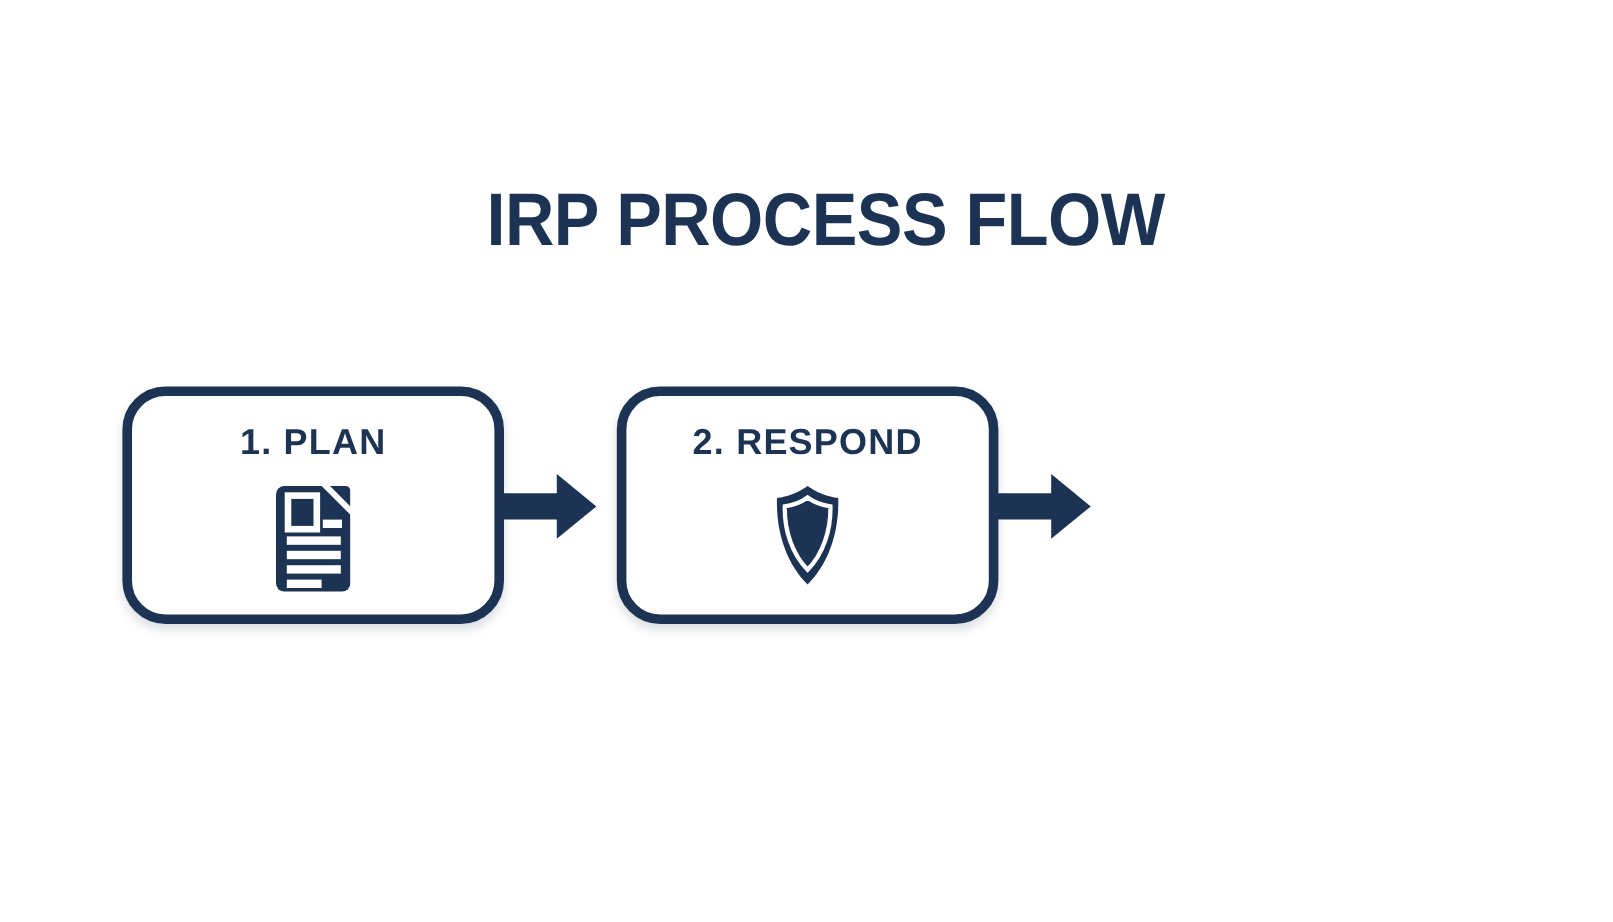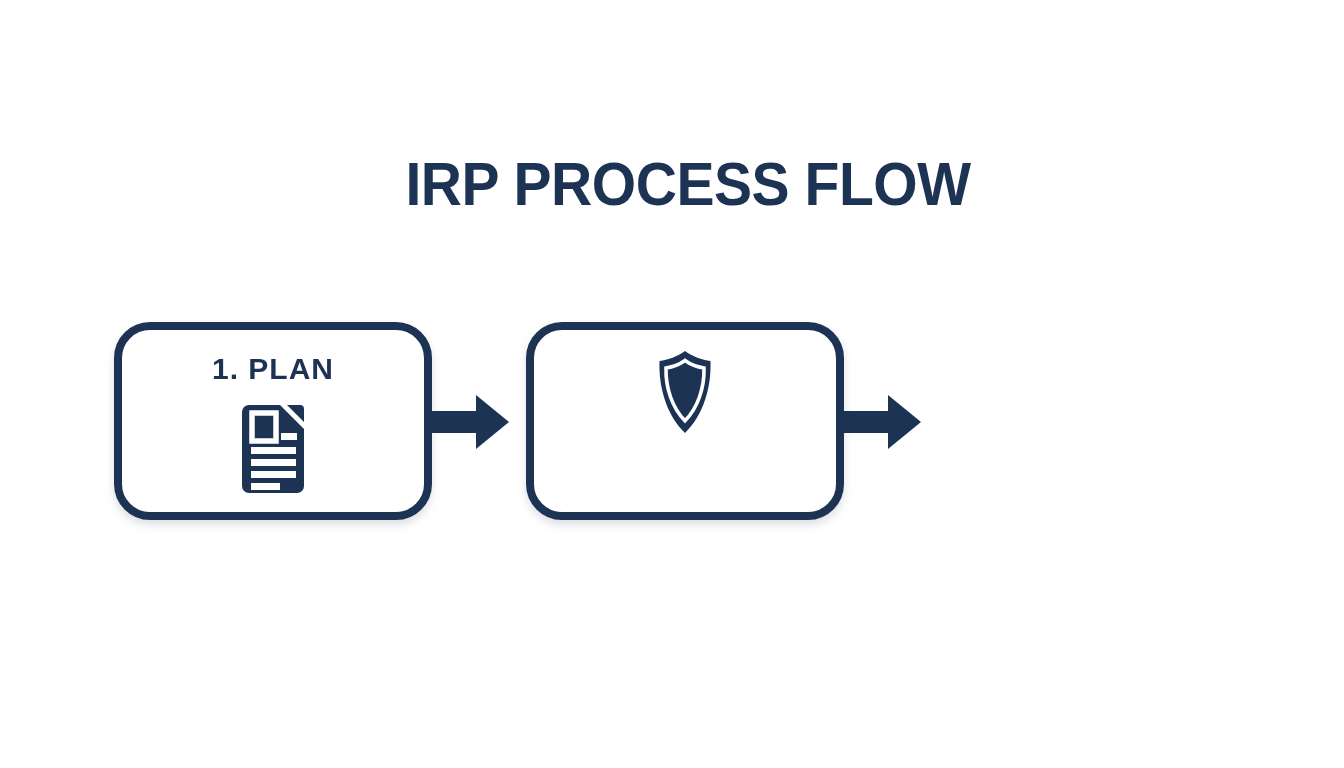--- a/index.html
+++ b/index.html
@@ -22,21 +22,20 @@
     letter-spacing: -0.5px;
     color: var(--navy);
     white-space: nowrap;
   }
   .flow {
     position: absolute;
     left: 102px;
     top: 322px;
     display: flex;
     align-items: flex-start;
-    margin-left: 12px;
   }
   .step-box {
     width: 318px;
     height: 198px;
     background: var(--bg);
     border: 8px solid var(--navy);
     border-radius: 36px;
     display: flex;
     flex-direction: column;
     align-items: center;
@@ -94,20 +93,21 @@
     </svg>
   </div>
 
   <div class="gap gap-1">
     <svg class="arrow" width="80" height="56" viewBox="0 0 80 56" aria-hidden="true">
       <polygon class="navy-fill" points="0,17 46,17 46,1 79,28 46,55 46,39 0,39"></polygon>
     </svg>
   </div>
 
   <div class="step-box">
+    <div class="step-label">2. RESPOND</div>
     <svg class="step-icon" width="66" height="85" viewBox="0 0 66 85" aria-hidden="true">
       <path class="navy-fill" d="M33 1 C40.5 6.5 50 10 58.5 11 C59.5 38 51 65.5 33 83 C15 65.5 6.5 38 7.5 11 C16 10 25.5 6.5 33 1 Z"></path>
       <path class="white-stroke" stroke-width="3.6" d="M33 10.5 C38.5 14.5 45.5 17 52 18 C52.5 37.5 46 57.5 33 70.8 C20 57.5 13.5 37.5 14 18 C20.5 17 27.5 14.5 33 10.5 Z"></path>
     </svg>
   </div>
 
   <div class="gap gap-2">
     <svg class="arrow" width="80" height="56" viewBox="0 0 80 56" aria-hidden="true">
       <polygon class="navy-fill" points="0,17 46,17 46,1 79,28 46,55 46,39 0,39"></polygon>
     </svg>

